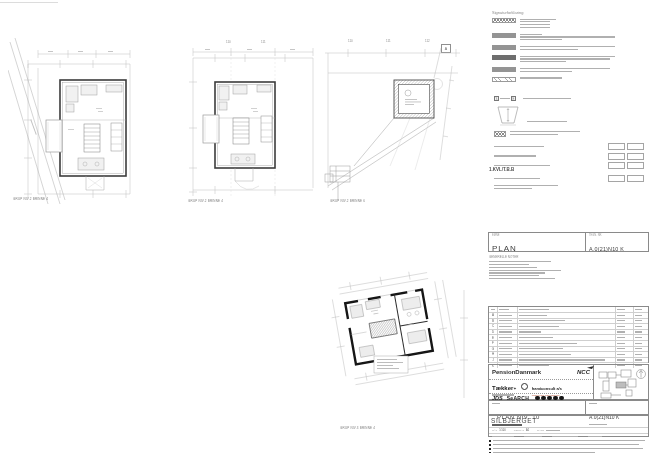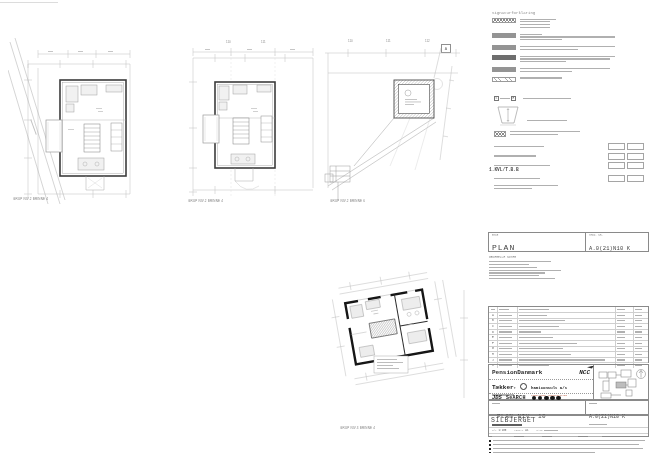--- a/index.html
+++ b/index.html
@@ -246,21 +246,21 @@
         <rect x="59" y="94" width="26" height="1"></rect>
       <rect x="59" y="97" width="16" height="1"></rect>
         <rect x="59" y="100" width="22" height="1"></rect>
     </g>
     <g stroke="#bfbfbf" stroke-width="0.5" fill="none">
       <path d="M146 22V130 M142 50h8 M142 92h8"></path>
     </g>
   </svg>
   <div class="abs cap" style="left:340px;top:426px;">GRUP NIV.3 BRINNE 4</div>
 
-  <div class="abs" style="left:487px;top:0;width:163px;height:458px;font-family:Liberation Mono, monospace;">
+  <div class="abs" style="left:487px;top:0;width:163px;height:458px;">
 
     <div class="abs t3" style="left:5px;top:11px;color:#8a8a8a;">Signaturforklaring</div>
     <div class="abs" style="left:5px;top:18px;width:150px;">
       <div class="leg-row">
         <span class="sw sw-hatch"></span>
         <span class="leg-lines">
             <i class="dbar" style="width:36px"></i>
             <i class="dbar" style="width:30px"></i>
             <i class="dbar" style="width:30px"></i>
             <i class="dbar" style="width:30px"></i>

